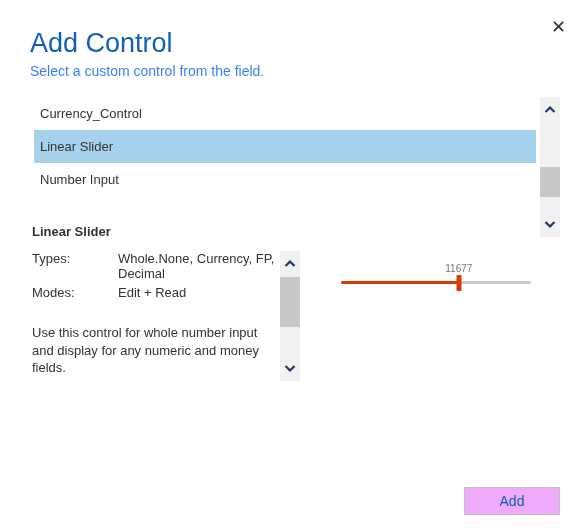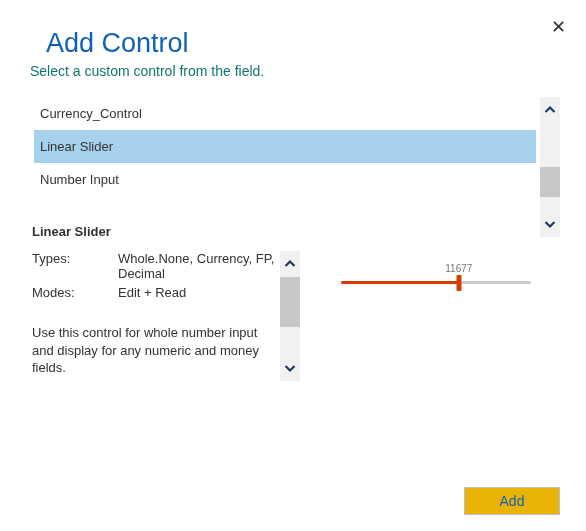--- a/index.html
+++ b/index.html
@@ -20,25 +20,24 @@
     font-size: 18px;
     line-height: 1;
     cursor: pointer;
     color: #333;
   }
   .title {
     font-size: 27px;
     font-weight: 300;
     color: #1160b7;
     margin-bottom: 4px;
-    margin-left: 16px;
   }
   .subtitle {
     font-size: 14px;
-    color: #0f766e;
+    color: #3b82f6;
     margin-bottom: 18px;
   }
   .list-wrap {
     position: relative;
     margin-left: 4px;
   }
   .list {
     margin-right: 24px;
   }
   .list-item {
@@ -164,21 +163,21 @@
     border-radius: 1px;
     cursor: pointer;
   }
   .footer {
     position: absolute;
     right: 26px;
     bottom: 16px;
   }
   .add-btn {
     border: 1px solid #bfbfbf;
-    background: #eab308;
+    background: #f0abfc;
     color: #1160b7;
     font-size: 14px;
     padding: 5px 0;
     width: 96px;
     text-align: center;
     cursor: pointer;
   }
 </style>
 </head>
 <body>

